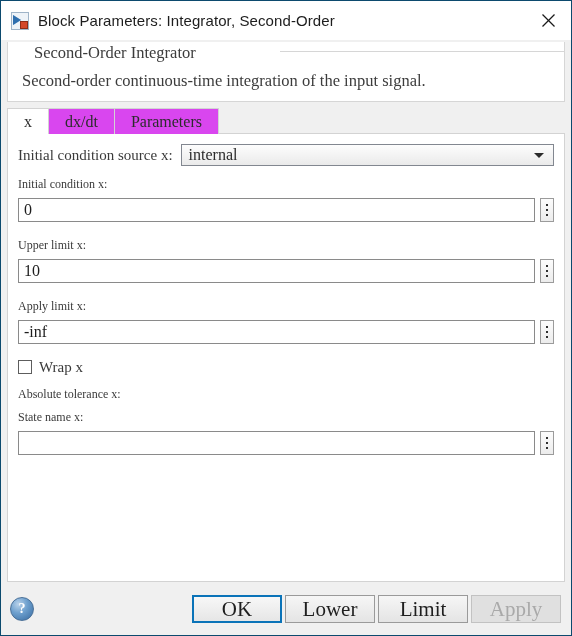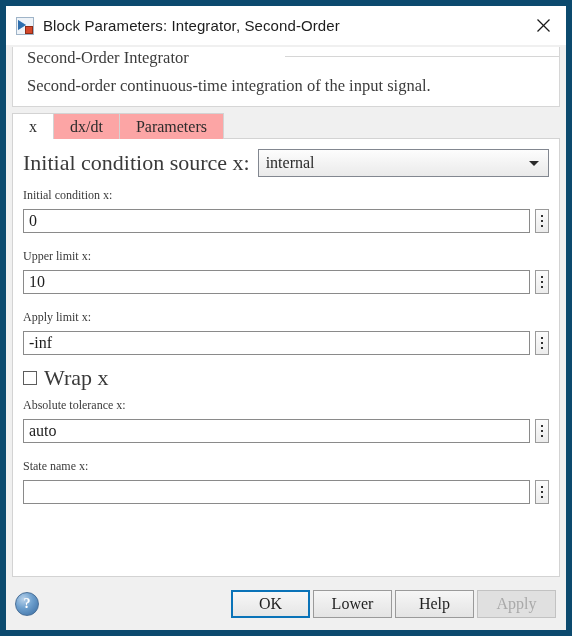--- a/index.html
+++ b/index.html
@@ -13,21 +13,21 @@
     overflow: hidden;
     font-family: "Liberation Sans", sans-serif;
     -webkit-font-smoothing: antialiased;
   }
 
   .window {
     position: relative;
     width: 572px;
     height: 636px;
     box-sizing: border-box;
-    border: 6px solid #0c4a6e;
+    border: 1px solid #0c4a6e;
     background: #f0f0f0;
     display: flex;
     flex-direction: column;
   }
 
   
   .titlebar {
     height: 39px;
     min-height: 39px;
     background: #ffffff;
@@ -120,21 +120,21 @@
   .desc-group .gb-top::after {
     content: "";
     position: absolute;
     left: 272px; right: 0; top: 9px;
     border-top: 1px solid #d6d6d6;
   }
   .desc-title {
     font-family: "Liberation Serif", serif;
     font-size: 16.5px;
     color: #3c3c3c;
-    padding: 1px 0 0 14px;
+    padding: 1px 0 0 26px;
     line-height: 20px;
     white-space: nowrap;
     position: relative;
     z-index: 2;
     background: #ffffff;
     display: inline-block;
     margin-left: 0;
   }
   .desc-body {
     font-family: "Liberation Serif", serif;
@@ -157,21 +157,21 @@
   .tab {
     font-family: "Liberation Serif", serif;
     font-size: 16px;
     color: #2c2c2c;
     height: 26px;
     line-height: 25px;
     padding: 0 16px;
     box-sizing: border-box;
     border: 1px solid #d3d3d3;
     border-bottom: none;
-    background: #fca5a5;
+    background: #d946ef;
     margin-right: -1px;
     cursor: default;
     white-space: nowrap;
   }
   .tab.active {
     background: #ffffff;
     border-color: #d3d3d3;
     position: relative;
     z-index: 2;
   }
@@ -189,39 +189,39 @@
     top: -1px;
   }
 
   .row-inline {
     display: flex;
     align-items: center;
     margin-bottom: 9px;
   }
   .lbl {
     font-family: "Liberation Serif", serif;
-    font-size: 22px;
+    font-size: 15px;
     color: #3a3a3a;
     white-space: nowrap;
     line-height: 18px;
   }
   .field-label {
     font-family: "Liberation Serif", serif;
     font-size: 12px;
     color: #3a3a3a;
     white-space: nowrap;
     margin-bottom: 5px;
     line-height: 18px;
   }
 
   
   .select {
     flex: 1 1 auto;
     margin-left: 8px;
-    height: 28px;
+    height: 22px;
     box-sizing: border-box;
     border: 1px solid #828790;
     background: linear-gradient(#fdfdfd, #eaeaea);
     display: flex;
     align-items: center;
     padding-left: 7px;
     position: relative;
     cursor: default;
   }
   .select .sel-val {
@@ -335,27 +335,27 @@
     cursor: default;
     flex: 0 0 auto;
   }
   .btns {
     position: absolute;
     right: 10px;
     display: flex;
     align-items: center;
   }
   .btn {
-    width: 79px;
+    width: 90px;
     height: 28px;
     box-sizing: border-box;
     border: 1px solid #9a9a9a;
     background: linear-gradient(#f6f6f6, #e4e4e4);
     font-family: "Liberation Serif", serif;
-    font-size: 16px;
+    font-size: 21px;
     color: #1f1f1f;
     display: flex;
     align-items: center;
     justify-content: center;
     margin-left: 3px;
     cursor: default;
     white-space: nowrap;
   }
   .btn.primary {
     border: 2px solid #0a73b8;
@@ -440,44 +440,36 @@
           <i></i>
       </div>
     </div>
 
     <div class="row-inline">
       <div class="cbox"></div>
       <div class="lbl">Wrap x</div>
     </div>
 
     <div class="field-label">Absolute tolerance x:</div>
-    <div class="input-row">
-      <input class="tinput" type="text" value="auto" style="">
-      <div class="kebab">
-        <i></i>
-          <i></i>
-          <i></i>
-      </div>
-    </div>
 
     <div class="field-label">State name x:</div>
     <div class="input-row">
       <input class="tinput" type="text" value="" style="">
       <div class="kebab">
         <i></i>
           <i></i>
           <i></i>
       </div>
     </div>
 
   </div>
 
   <div class="footer">
     <div class="help-icon">?</div>
     <div class="btns">
       <div class="btn primary">OK</div>
       <div class="btn">Lower</div>
-      <div class="btn">Help</div>
+      <div class="btn">Limit</div>
       <div class="btn disabled">Apply</div>
     </div>
   </div>
 
 </div>
 
 </body></html>

